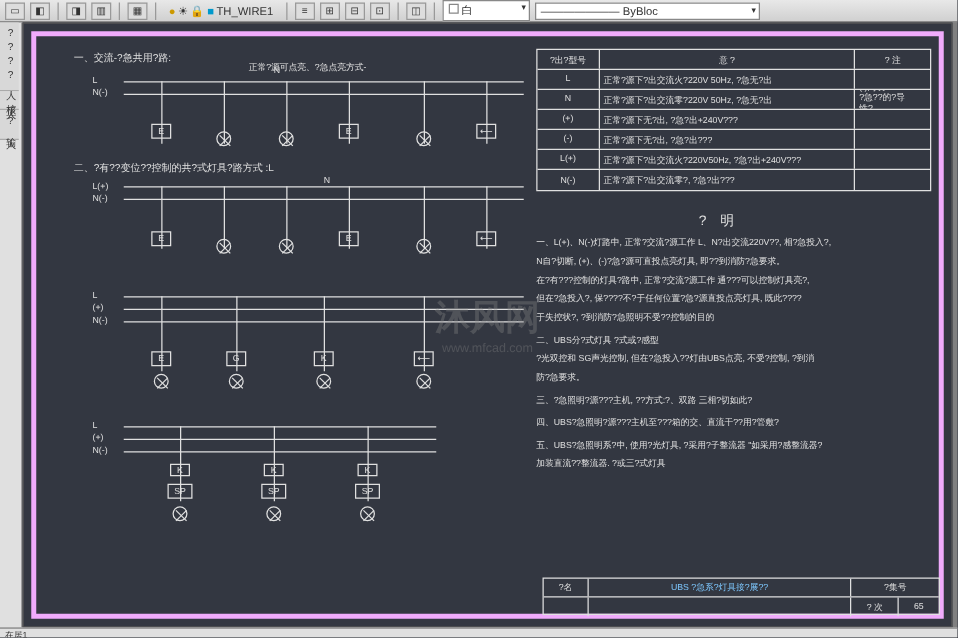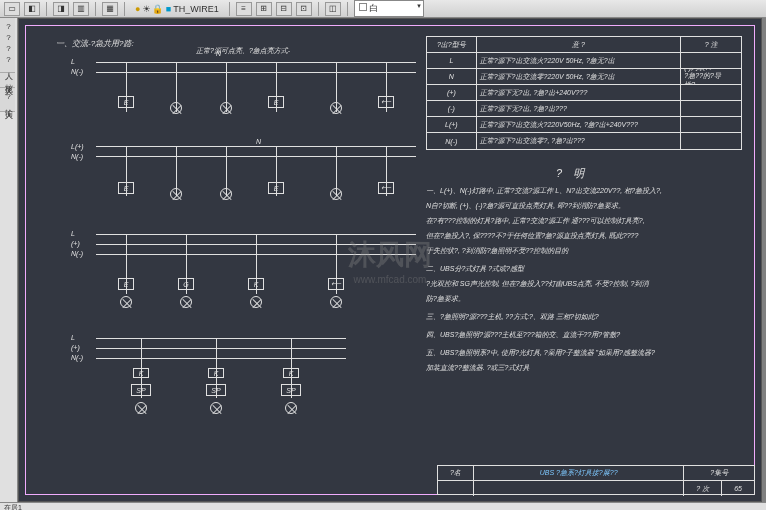--- a/index.html
+++ b/index.html
@@ -4,21 +4,21 @@
 <style>
 *{box-sizing:border-box;margin:0;padding:0;}
 body{width:766px;height:510px;background:#808080;font-family:"Microsoft YaHei",SimSun,sans-serif;font-size:9px;overflow:hidden;position:relative;}
 .toolbar{height:18px;background:linear-gradient(#e8e8e8,#d0d0d0);border-bottom:1px solid #888;display:flex;align-items:center;padding:0 4px;gap:4px;}
 .toolbar .btn{width:16px;height:14px;background:#ddd;border:1px solid #999;display:flex;align-items:center;justify-content:center;font-size:8px;color:#333;}
 .toolbar .sep{width:1px;height:14px;background:#999;margin:0 2px;}
 .toolbar .layer{font-size:9px;color:#333;padding:0 4px;display:flex;align-items:center;gap:2px;}
 .toolbar .dropdown{background:#fff;border:1px solid #888;padding:1px 12px 1px 4px;font-size:9px;color:#333;position:relative;}
 .toolbar .dropdown::after{content:"▾";position:absolute;right:2px;font-size:7px;}
 .canvas{position:absolute;top:18px;left:18px;right:4px;bottom:8px;background:#333741;border:1px solid #555;overflow:hidden;}
-.drawing{position:absolute;top:6px;left:6px;right:6px;bottom:6px;border:1px solid #f0abfc;font-style:italic;}
+.drawing{position:absolute;top:6px;left:6px;right:6px;bottom:6px;border:4px solid #f0abfc;}
 .leftbar{position:absolute;top:18px;left:0;width:18px;bottom:8px;background:#e0e0e0;border-right:1px solid #888;}
 .tab-v{writing-mode:vertical-rl;text-orientation:upright;font-size:8px;color:#333;padding:4px 2px;border-bottom:1px solid #aaa;background:#d8d8d8;text-align:center;letter-spacing:2px;}
 .txt{position:absolute;color:#e0e0e0;font-size:8px;white-space:nowrap;}
 .txt-s{font-size:7px;}
 .line{position:absolute;background:#e0e0e0;}
 .line-h{height:1px;}
 .line-v{width:1px;}
 .comp{position:absolute;border:1px solid #e0e0e0;color:#e0e0e0;font-size:7px;display:flex;align-items:center;justify-content:center;}
 .circle{position:absolute;border:1px solid #e0e0e0;border-radius:50%;}
 .x-cross{position:absolute;}
@@ -58,20 +58,24 @@
   <div class="btn">⊞</div>
   <div class="btn">⊟</div>
   <div class="btn">⊡</div>
   <div class="sep"></div>
   <div class="btn">◫</div>
   <div class="sep"></div>
   <div class="dropdown" style="width:70px;">
     <span style="border:1px solid #888;width:8px;height:8px;display:inline-block;background:#fff;"></span>
     <span>白</span>
   </div>
+  <div class="dropdown" style="width:180px;">
+    <span>———————</span>
+    <span>ByBloc</span>
+  </div>
 </div>
 
 <div class="leftbar">
   <div class="tab-v">????人</div>
   <div class="tab-v">核正人</div>
   <div class="tab-v">?输人</div>
 </div>
 
 <div class="canvas">
 <div class="drawing">
@@ -95,20 +99,21 @@
       </div>
 <div class="circle" style="top:76px;left:194px;width:12px;height:12px;">
         <div class="x-cross" style="width:12px;height:12px;"></div>
       </div>
 <div class="comp" style="top:70px;left:242px;width:16px;height:12px;">E</div>
 <div class="circle" style="top:76px;left:304px;width:12px;height:12px;">
         <div class="x-cross" style="width:12px;height:12px;"></div>
       </div>
 <div class="comp" style="top:70px;left:352px;width:16px;height:12px;">⟵</div>
 
+<div class="txt" style="top:100px;left:30px;">二、?有??变位??控制的共?式灯具?路方式 :L</div>
 <div class="txt txt-s" style="top:117px;left:45px;">L(+)</div>
 <div class="txt txt-s" style="top:127px;left:45px;">N(-)</div>
 <div class="txt txt-s" style="top:112px;left:230px;">N</div>
 <div class="line line-h" style="top:120px;left:70px;width:320px;"></div>
 <div class="line line-h" style="top:130px;left:70px;width:320px;"></div>
 <div class="line line-v" style="top:120px;left:100px;height:50px;"></div>
 <div class="line line-v" style="top:120px;left:150px;height:50px;"></div>
 <div class="line line-v" style="top:120px;left:200px;height:50px;"></div>
 <div class="line line-v" style="top:120px;left:250px;height:50px;"></div>
 <div class="line line-v" style="top:120px;left:310px;height:50px;"></div>

